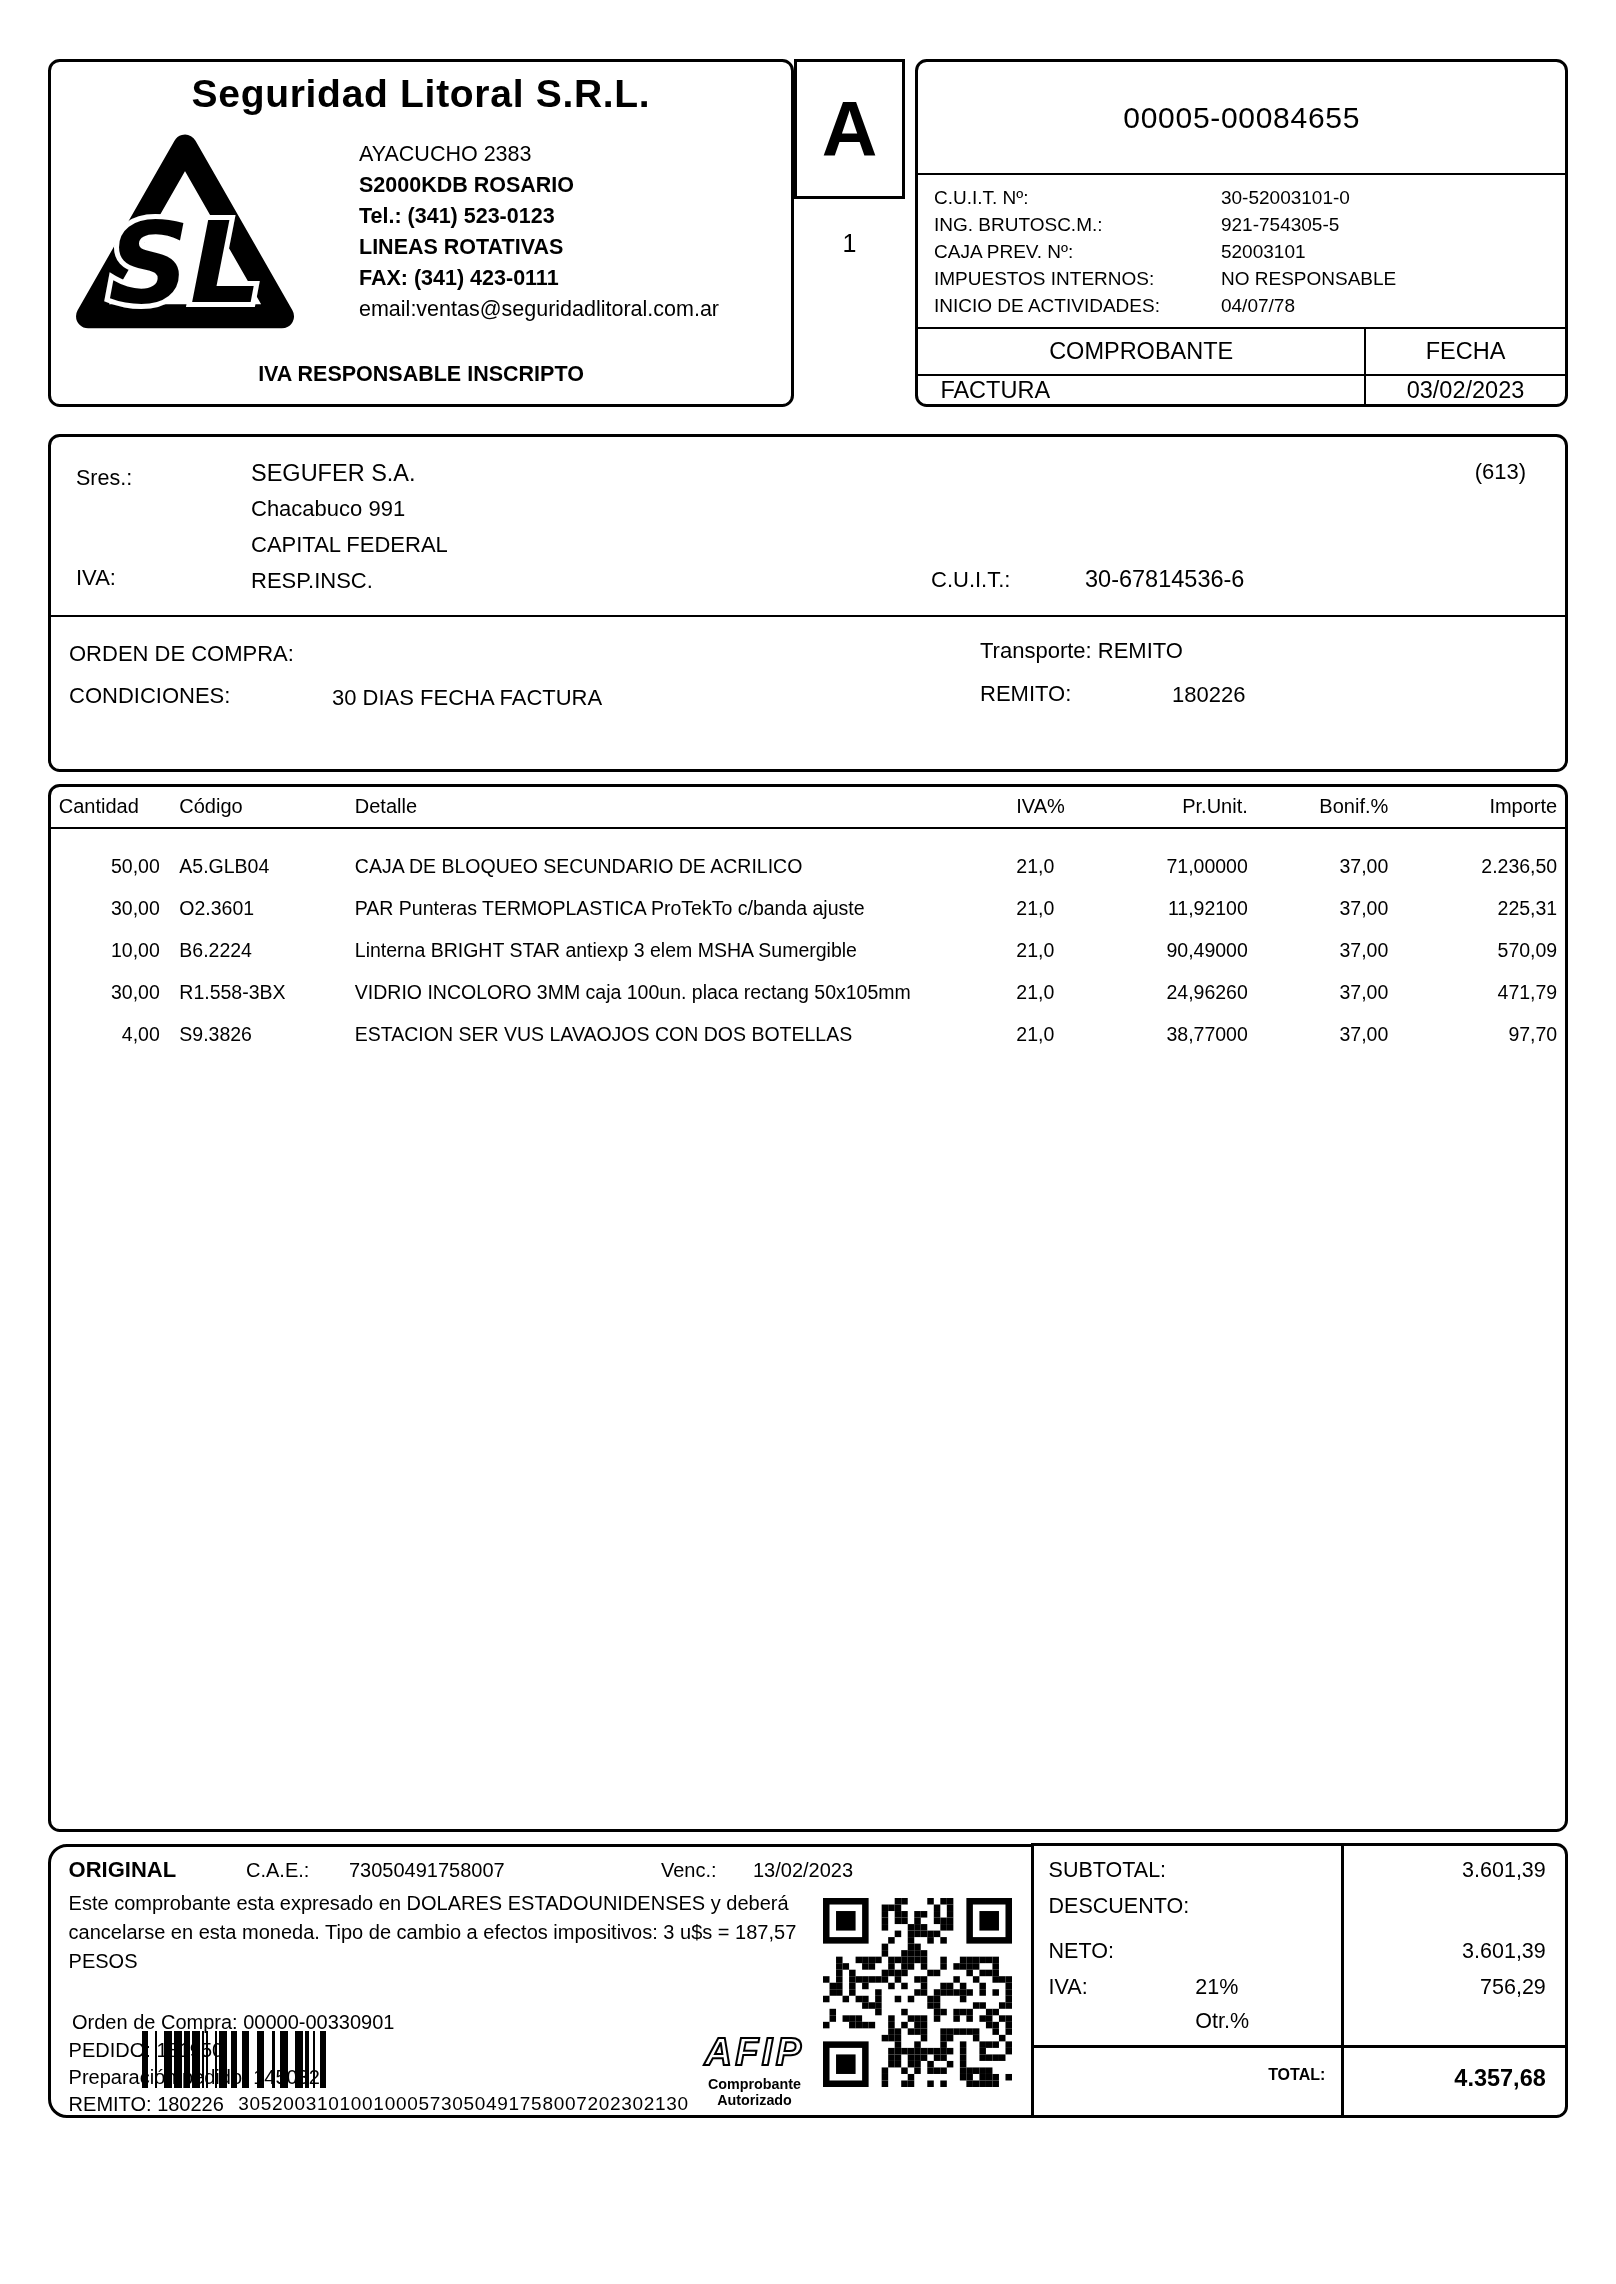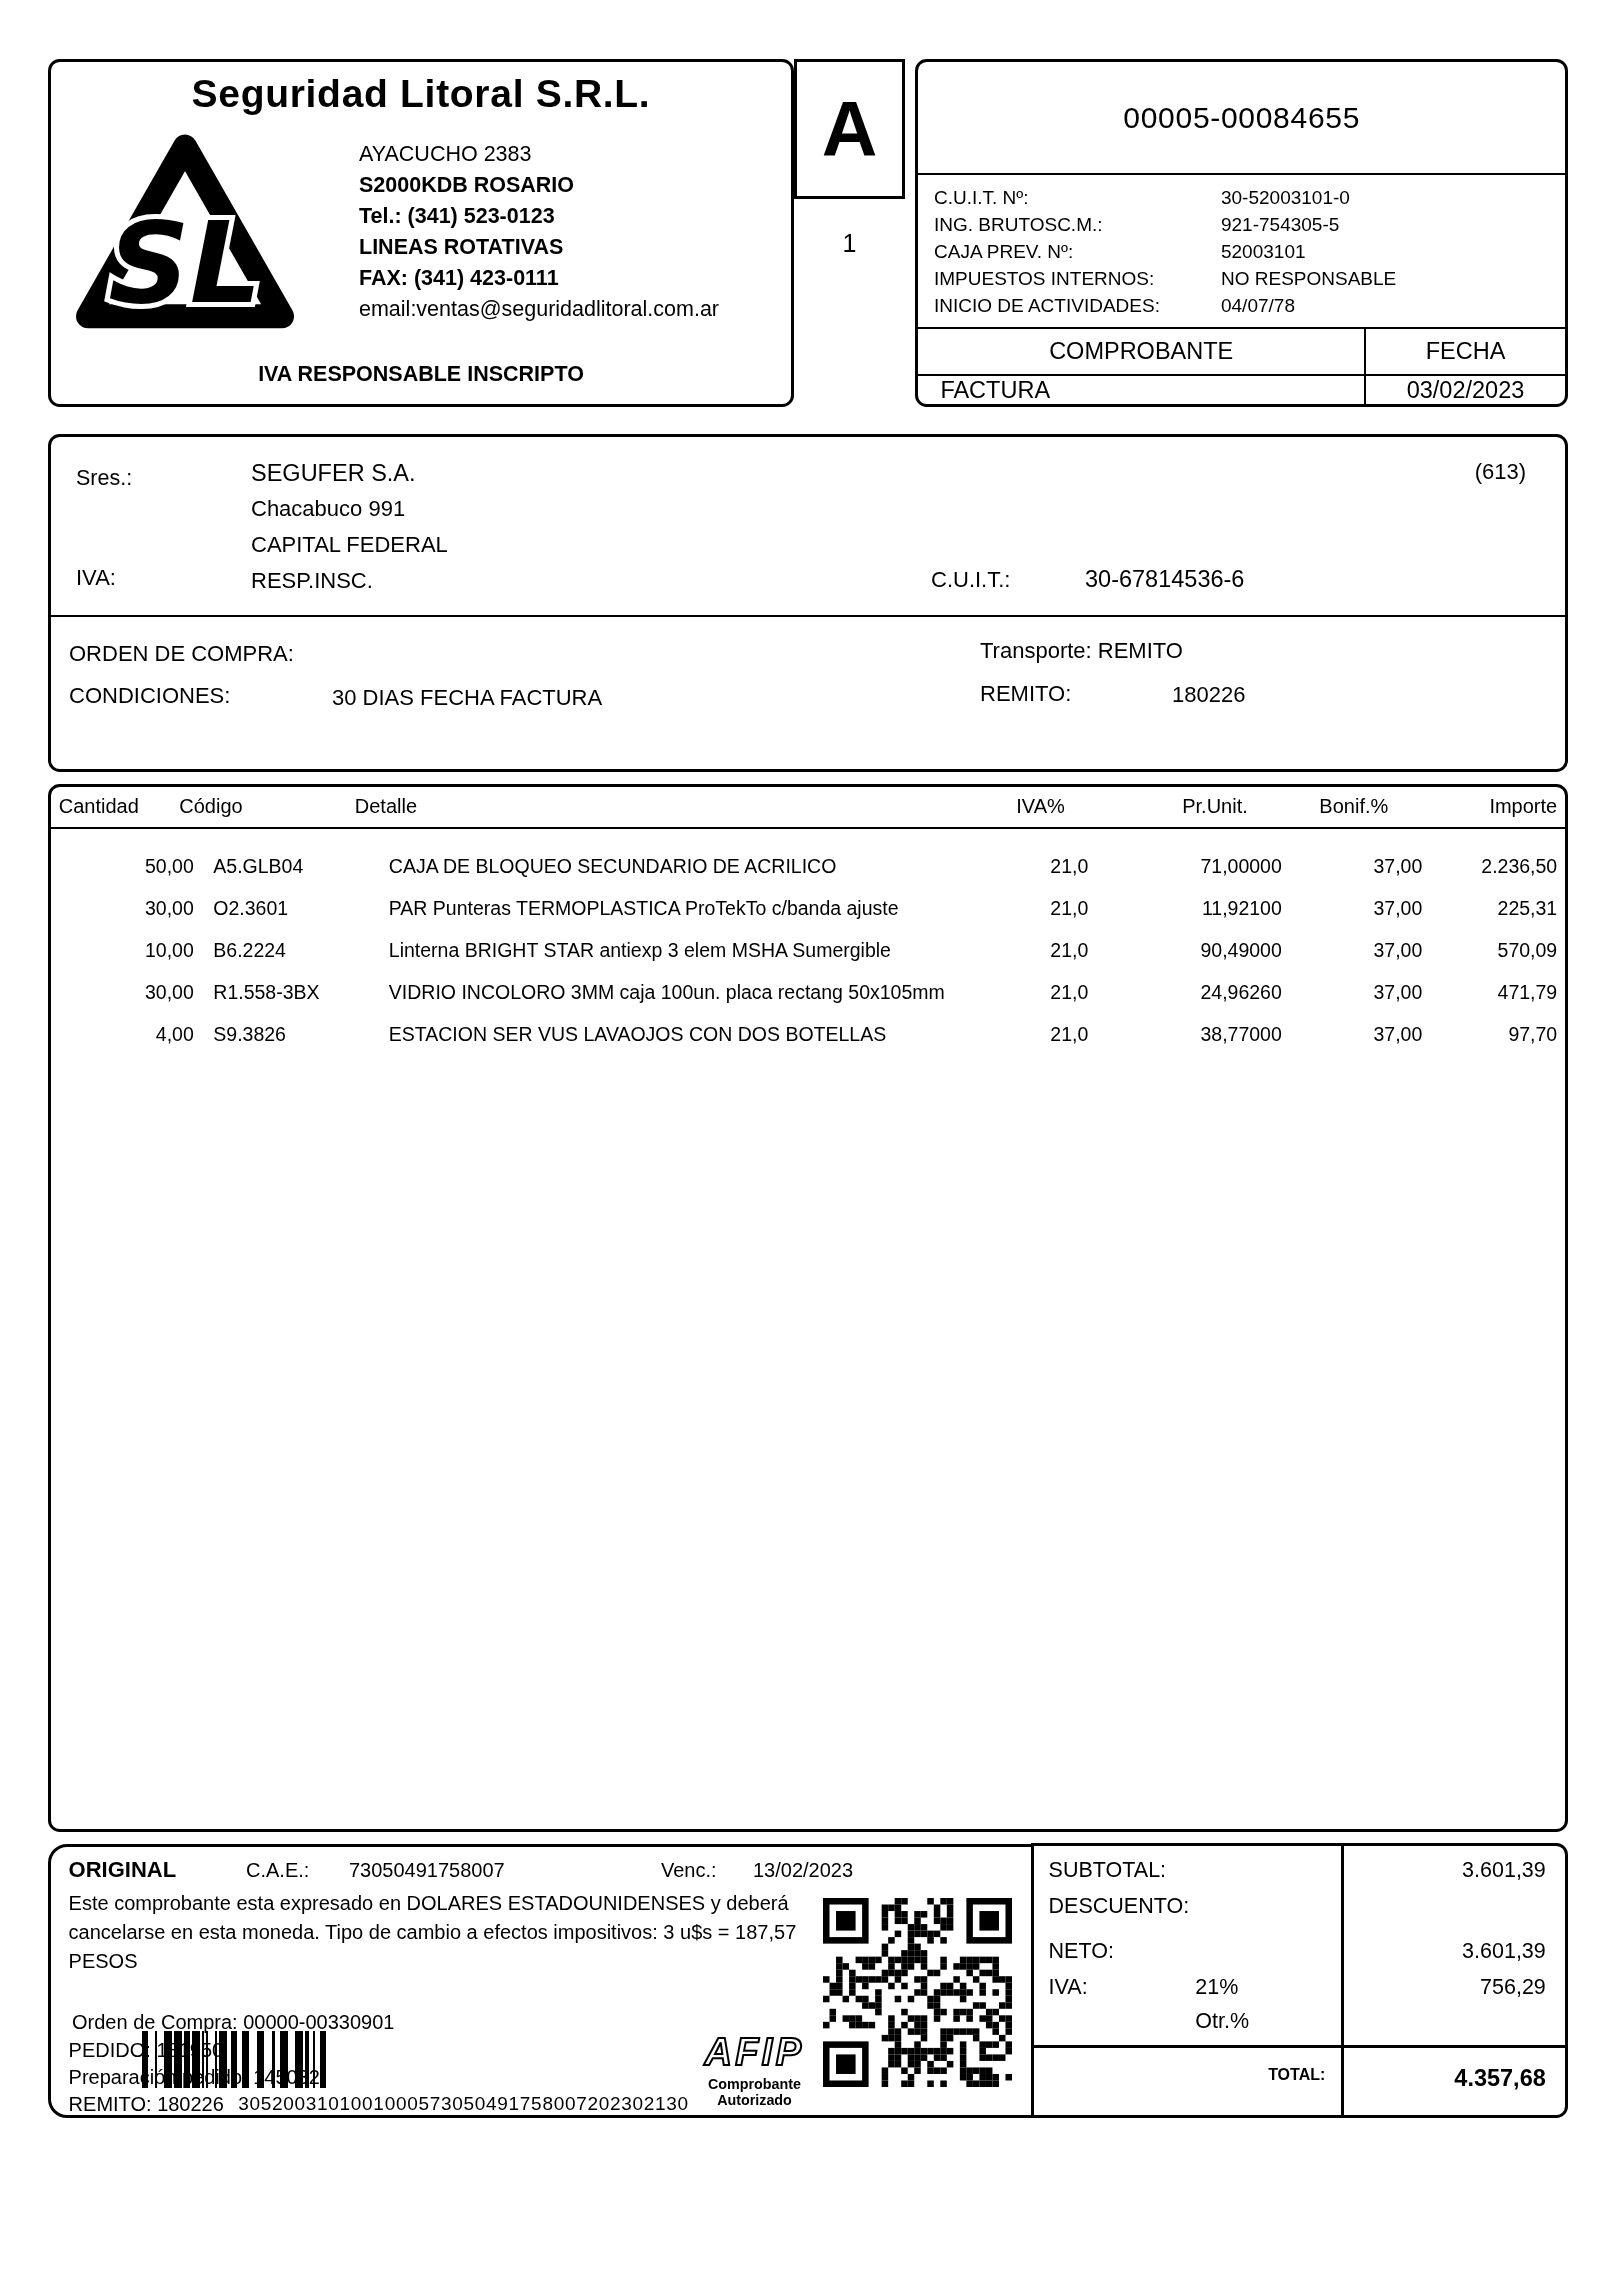--- a/index.html
+++ b/index.html
@@ -49,21 +49,21 @@
   .cond-value{position:absolute;left:281px;top:68px;}
   .transp{position:absolute;left:929px;top:21px;}
   .remito-label{position:absolute;left:929px;top:64px;}
   .remito-value{position:absolute;left:1121px;top:65px;}
 
   
   .items-box{margin-top:11.7px;height:1048px;font-size:19.5px;position:relative;}
   .items-head-wrap{border-bottom:2.6px solid #000;}
   .items-header,.item-row{display:grid;grid-template-columns:101px 156px 642px 98px 114px 121px 1fr;column-gap:19.5px;padding:0 7.8px;align-items:center;}
   .items-header{height:40px;font-size:20px;}
-  .items-rows{margin-top:17px;padding-left:34px;}
+  .items-rows{margin-top:17px;}
   .item-row{height:42px;}
   .item-row>div:nth-child(1){text-align:right;}
   .item-row>div:nth-child(5),.item-row>div:nth-child(6),.item-row>div:nth-child(7),
   .items-header>div:nth-child(5),.items-header>div:nth-child(6),.items-header>div:nth-child(7){text-align:right;}
 
   
   .footer-box{margin-top:12px;height:274px;position:relative;font-size:20px;border-radius:19px;}
   .f-original{position:absolute;left:17.6px;top:10.4px;font-weight:bold;font-size:22px;}
   .f-cae-label{position:absolute;left:195px;top:12.4px;}
   .f-cae-value{position:absolute;left:298px;top:12.4px;}

